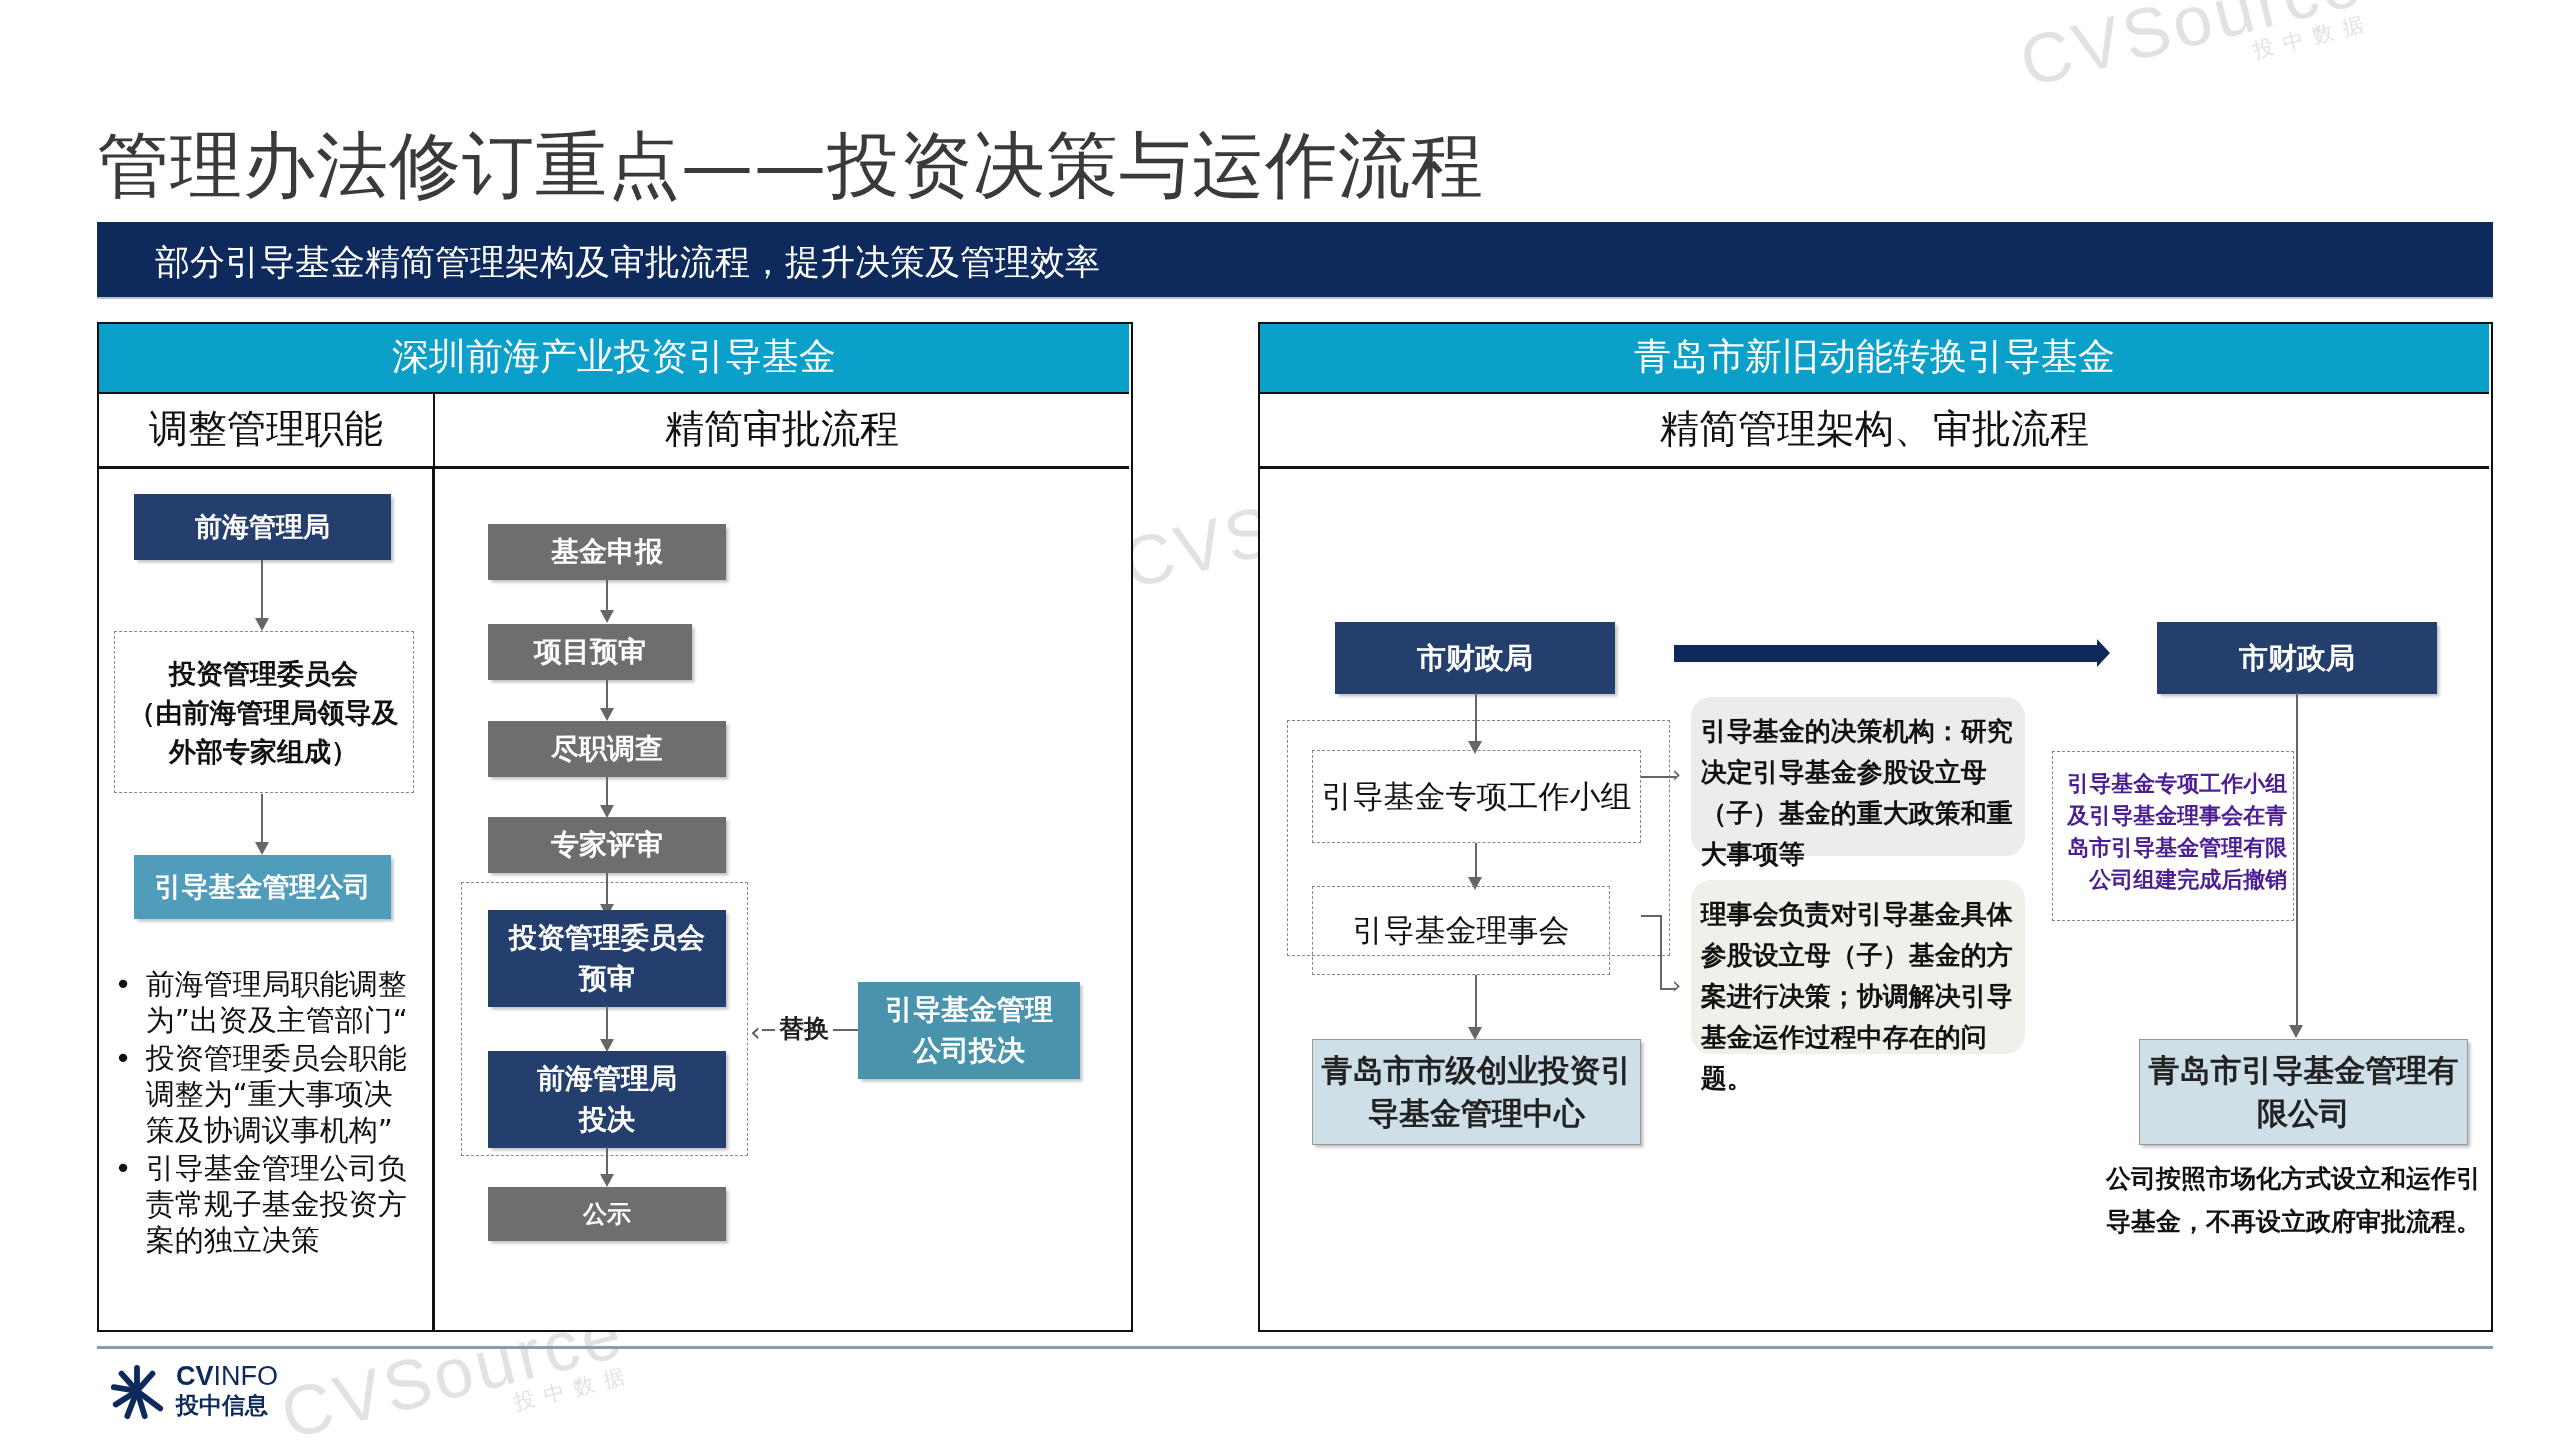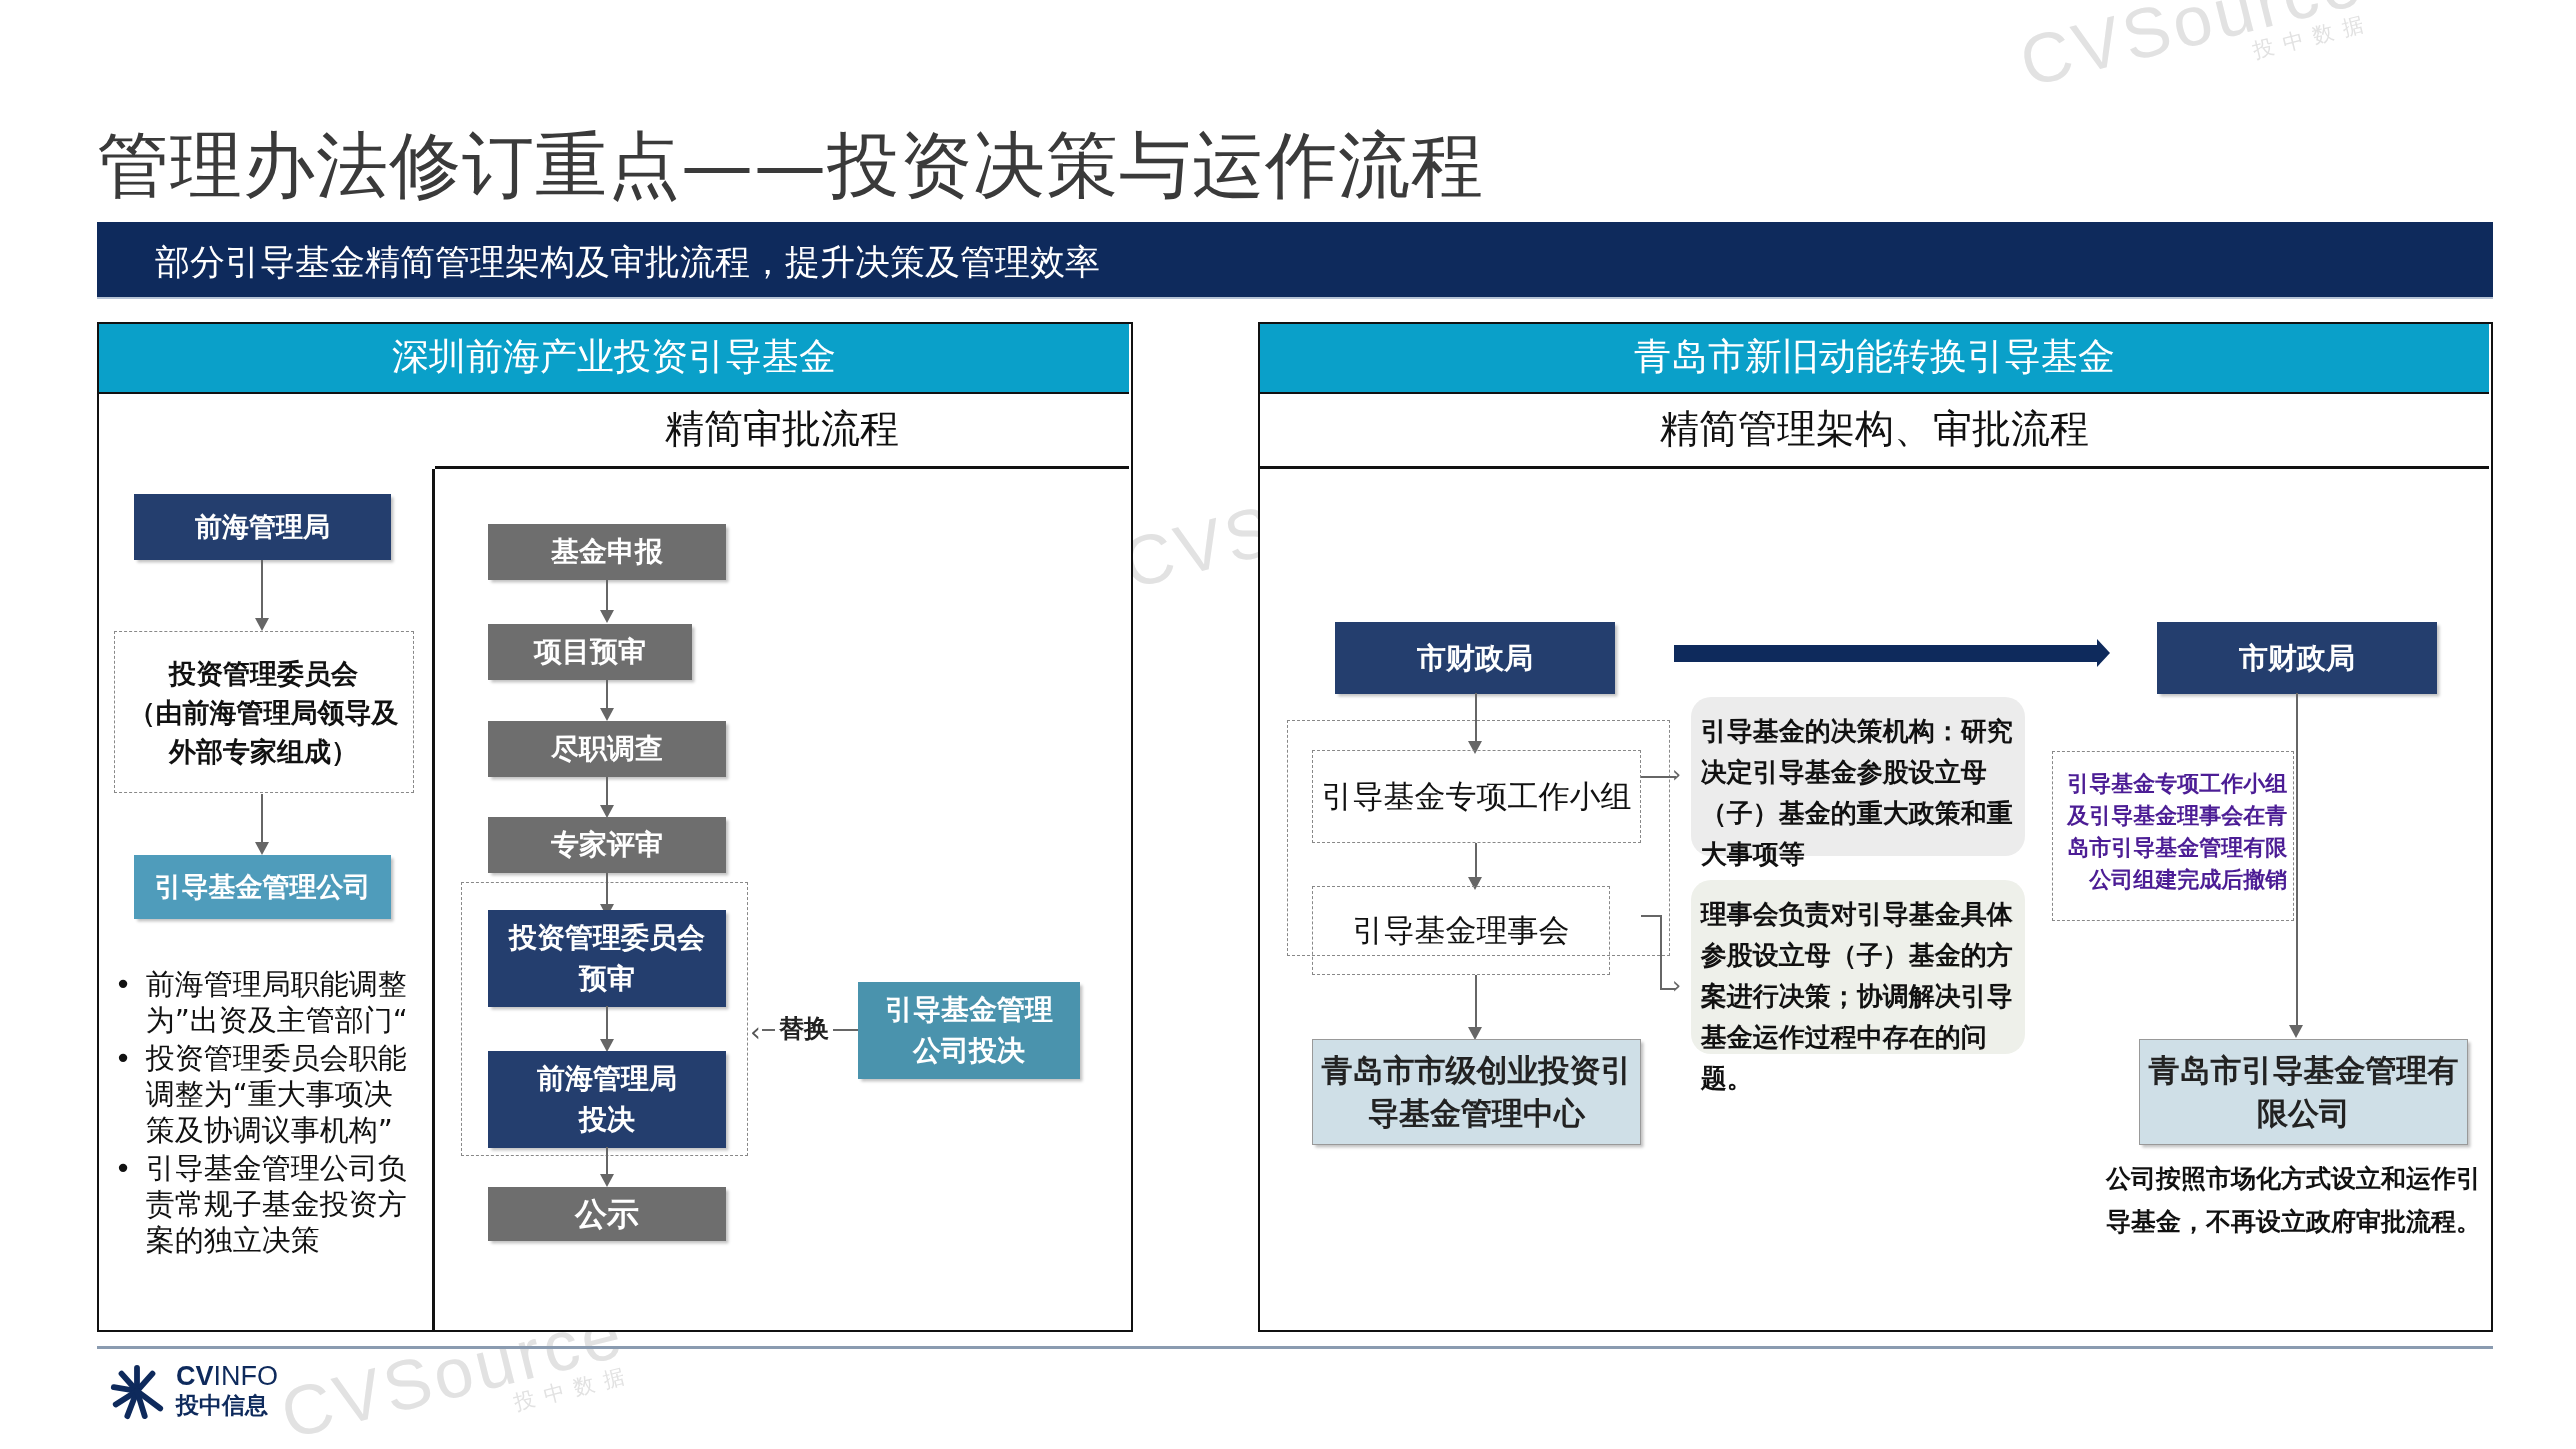--- a/index.html
+++ b/index.html
@@ -38,20 +38,21 @@
 <div class="abs wm" style="left:280px;top:1333px;"><span>CVSource</span><small>投中数据</small></div>
 
 <div class="abs title">管理办法修订重点——投资决策与运作流程</div>
 
 <div class="abs banner">
   <span>部分引导基金精简管理架构及审批流程，提升决策及管理效率</span>
 </div>
 
 <div class="abs panel" style="left:97px;top:322px;width:1036px;height:1010px;">
   <div class="abs phead" style="left:0;top:0;width:1030px;height:70px;line-height:66px;">深圳前海产业投资引导基金</div>
+  <div class="abs psub" style="left:0;top:70px;width:336px;height:75px;line-height:70px;border-right:2.9px solid #111;">调整管理职能</div>
   <div class="abs psub" style="left:336px;top:70px;width:694px;height:75px;line-height:70px;">精简审批流程</div>
   <div class="abs" style="left:333px;top:145px;width:2.9px;height:862px;background:#111;"></div>
 
   <div class="abs box navy" style="left:35px;top:170px;width:257px;height:66px;font-size:27px;">前海管理局</div>
   <div class="abs vline" style="left:162px;top:236px;height:62px;"></div>
   <div class="abs arrow-down" style="left:156px;top:294px;"></div>
   <div class="abs dash" style="left:14.5px;top:307px;width:300px;height:162px;display:flex;flex-direction:column;justify-content:center;align-items:center;font-size:27px;font-weight:bold;line-height:39px;color:#111;">
     <div>投资管理委员会</div>
     <div>（由前海管理局领导及</div>
     <div>外部专家组成）</div>
@@ -85,21 +86,21 @@
     <div>预审</div>
   </div>
   <div class="abs vline" style="left:507px;top:682px;height:39px;"></div>
   <div class="abs arrow-down" style="left:501px;top:715px;"></div>
   <div class="abs box navy" style="left:389px;top:727px;width:238px;height:97px;font-size:28px;flex-direction:column;">
     <div>前海管理局</div>
     <div>投决</div>
   </div>
   <div class="abs vline" style="left:507px;top:823px;height:33px;"></div>
   <div class="abs arrow-down" style="left:501px;top:850px;"></div>
-  <div class="abs box gray" style="left:389px;top:863px;width:238px;height:54px;font-size:32px;">公示</div>
+  <div class="abs box gray" style="left:389px;top:863px;width:238px;height:54px;font-size:24px;">公示</div>
 
   <div class="abs hline" style="left:663px;top:705px;width:97px;"></div>
   <div class="abs" style="left:651px;top:692px;font-size:27px;color:#555;">‹</div>
   <div class="abs" style="left:676px;top:688px;font-size:25px;font-weight:bold;background:#fff;padding:0 3.9px;color:#222;">替换</div>
   <div class="abs box teal" style="left:759px;top:658px;width:222px;height:97px;font-size:28px;flex-direction:column;background:#4a93ad;">
     <div>引导基金管理</div>
     <div>公司投决</div>
   </div>
 </div>
 

